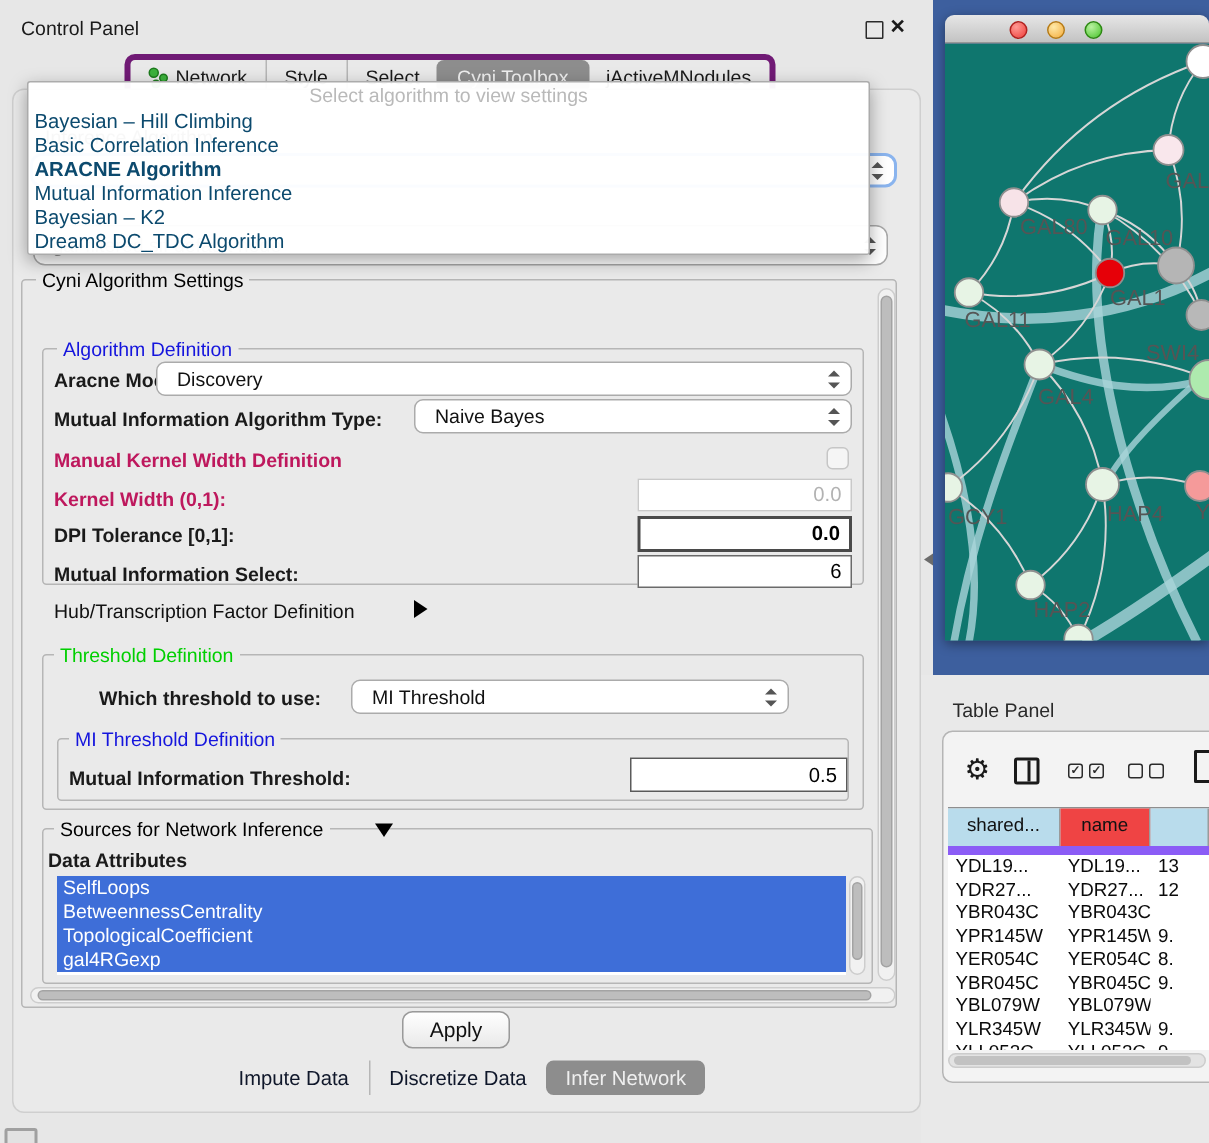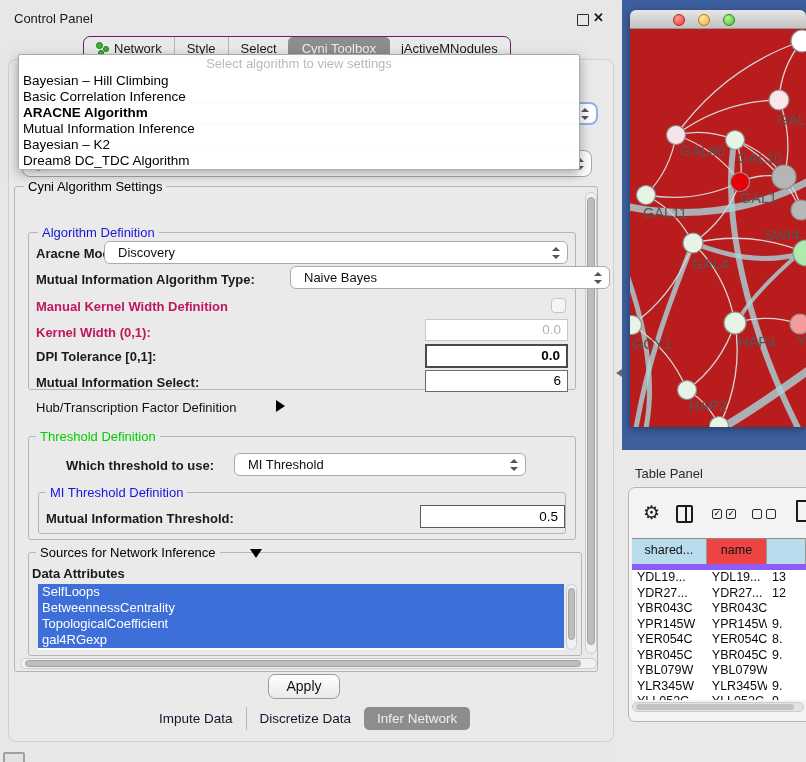--- a/index.html
+++ b/index.html
@@ -4,41 +4,41 @@
 <style>
   html,body{margin:0;padding:0;}
   body{width:806px;height:762px;position:relative;overflow:hidden;
        font-family:"Liberation Sans",sans-serif;background:#e7e7e7;-webkit-font-smoothing:antialiased;}
   .abs{position:absolute;}
   
   .cp-title{left:14px;top:11px;font-size:13px;color:#1a1a1a;}
   .float-ic{left:577px;top:14px;width:10px;height:10px;border:1.5px solid #2a2a2a;border-radius:1px;}
   .close-ic{left:593px;top:10px;font-size:13px;font-weight:bold;color:#1a1a1a;}
   
-  .tabbar{left:83px;top:36px;height:22px;display:flex;border:1px solid #701a75;border-radius:7px;background:#e9e9e9;}
+  .tabbar{left:83px;top:36px;height:22px;display:flex;border:4px solid #701a75;border-radius:7px;background:#e9e9e9;}
   .tab{display:flex;align-items:center;padding:0 12px;font-size:13px;color:#1a1a1a;border-left:1px solid #b6b6b6;white-space:nowrap;}
   .tab:first-child{border-left:none;}
   .tab.sel{background:#8d8d8d;color:#efefef;border-radius:5px;border-left:none;margin:0 -1px;padding:0 14px;}
   .tab.sel + .tab{border-left:none;}
   .net-ic{width:13px;height:13px;margin-right:5px;position:relative;}
   .net-ic i{position:absolute;border-radius:50%;background:#3db23d;border:1px solid #1d7a1d;}
   .net-ic .n1{width:5px;height:5px;left:0;top:0;}
   .net-ic .n2{width:4px;height:4px;left:7px;top:4px;}
   .net-ic .n3{width:4px;height:4px;left:2px;top:8px;}
   
   .outer-panel{left:8px;top:59px;width:604px;height:681px;background:#eaeaea;border:1px solid #cfcfcf;border-radius:8px;}
   
   .ghost-label{left:30px;top:84px;font-size:13px;color:#444;z-index:1;}
   .combo-focus{left:20px;top:102px;width:578px;height:23px;background:#fff;border:2px solid #8ab4ee;border-radius:8px;z-index:1;box-sizing:border-box;}
   .combo-bg{left:22px;top:150px;width:570px;height:27px;background:#fff;border:1px solid #a8a8a8;border-radius:8px;z-index:1;box-sizing:border-box;font-size:13px;color:#9a9a9a;line-height:25px;padding-left:12px;}
   
   .dd{left:18px;top:54px;width:560px;z-index:5;background:rgba(255,255,255,0.96);
       border:1px solid #ababab;box-shadow:0 4px 12px rgba(0,0,0,0.35);border-radius:2px;}
   .dd-placeholder{height:18px;line-height:18px;text-align:center;font-size:13px;color:#b9b9b9;}
-  .dd-item{height:16px;line-height:16px;font-size:13.5px;color:#000000;padding-left:4px;white-space:nowrap;}
+  .dd-item{height:16px;line-height:16px;font-size:13.5px;color:#0c4a6e;padding-left:4px;white-space:nowrap;}
   .dd-item.bold{font-weight:bold;}
   
   .group{border:1px solid #b6b6b6;border-radius:3px;box-sizing:border-box;}
   .glabel{font-size:13px;background:#eaeaea;padding:0 4px;white-space:nowrap;z-index:2;}
   .blue{color:#1515dd;}
   .green{color:#00cf00;}
   .lbl{font-size:13px;font-weight:bold;color:#1a1a1a;white-space:nowrap;}
   .dis{color:#be185d;}
   .combo{background:#fff;border:1px solid #ababab;border-radius:6px;box-sizing:border-box;font-size:13px;color:#111;}
   .combo .tx{position:absolute;left:13px;top:0;line-height:22px;}
@@ -67,21 +67,21 @@
   .mini-sq{left:3px;top:752px;width:18px;height:14px;border:2px solid #a0a0a0;border-radius:2px;background:#e2e2e2;}
   
   .desktop{left:622px;top:0;width:184px;height:450px;background:#3d5f9e;}
   .divider-arrow{left:616px;top:369px;width:0;height:0;border-top:4px solid transparent;border-bottom:4px solid transparent;border-right:6px solid #6b6b6b;}
   .netwin{left:630px;top:10px;width:176px;height:417px;border-radius:6px 6px 0 0;overflow:hidden;box-shadow:0 2px 8px rgba(0,0,0,.4);}
   .titlebar{height:18px;background:linear-gradient(#e6e6e6,#c3c3c3);border-bottom:1px solid #979797;position:relative;}
   .light{position:absolute;top:3.5px;width:12px;height:12px;border-radius:50%;box-sizing:border-box;}
   .l-red{left:43px;background:radial-gradient(circle at 35% 30%,#ff9a94,#ee3e3a);border:1px solid #b02220;}
   .l-yellow{left:68px;background:radial-gradient(circle at 35% 30%,#ffe9a8,#f4ac3c);border:1px solid #b77c17;}
   .l-green{left:93px;background:radial-gradient(circle at 35% 30%,#b9f2a1,#48c32a);border:1px solid #2c8812;}
-  .canvas{width:176px;height:399px;background:#b91c1c;}
+  .canvas{width:176px;height:399px;background:#0f766e;}
   
   .tp-bg{left:614px;top:450px;width:192px;height:312px;background:#e9e9e9;}
   .tp-title{left:635px;top:466px;font-size:13px;color:#2a2a2a;}
   .tp-box{left:628px;top:487px;width:186px;height:235px;background:#f3f3f3;border:1px solid #b5b5b5;border-radius:7px;box-sizing:border-box;}
   .gear{left:643px;top:501px;font-size:19px;color:#1a1a1a;}
   .colsplit{left:676px;top:505px;width:17px;height:18px;border:2px solid #1a1a1a;border-radius:2px;box-sizing:border-box;}
   .colsplit i{position:absolute;left:50%;top:0;width:2px;height:100%;background:#1a1a1a;}
   .cbp{display:flex;gap:4px;}
   .cb{width:10px;height:10px;border:1.5px solid #2a2a2a;border-radius:2px;box-sizing:border-box;font-size:8px;line-height:8px;text-align:center;color:#2a2a2a;font-weight:bold;}
   .doc{left:796px;top:500px;width:14px;height:18px;border:2px solid #1a1a1a;border-radius:1px;background:#f3f3f3;}
@@ -154,21 +154,21 @@
 <div class="abs group" style="left:28px;top:232px;width:548px;height:158px;"></div>
 <div class="abs glabel blue" style="left:38px;top:225px;">Algorithm Definition</div>
 
 <div class="abs lbl" style="left:36px;top:246px;">Aracne Mode:</div>
 <div class="abs combo" style="left:104px;top:241px;width:464px;height:23px;">
   <span class="tx">Discovery</span>
   <span class="spin"></span>
 </div>
 
 <div class="abs lbl" style="left:36px;top:272px;">Mutual Information Algorithm Type:</div>
-<div class="abs combo" style="left:290px;top:266px;width:320px;height:23px;">
+<div class="abs combo" style="left:276px;top:266px;width:292px;height:23px;">
   <span class="tx">Naive Bayes</span>
   <span class="spin"></span>
 </div>
 
 <div class="abs lbl dis" style="left:36px;top:299px;">Manual Kernel Width Definition</div>
 <div class="abs chk" style="left:551px;top:298px;"></div>
 
 <div class="abs lbl dis" style="left:36px;top:325px;">Kernel Width (0,1):</div>
 <div class="abs field" style="left:425px;top:319px;width:143px;height:22px;border:1px solid #c9c9c9;color:#b2b2b2;line-height:20px;">0.0</div>
 

